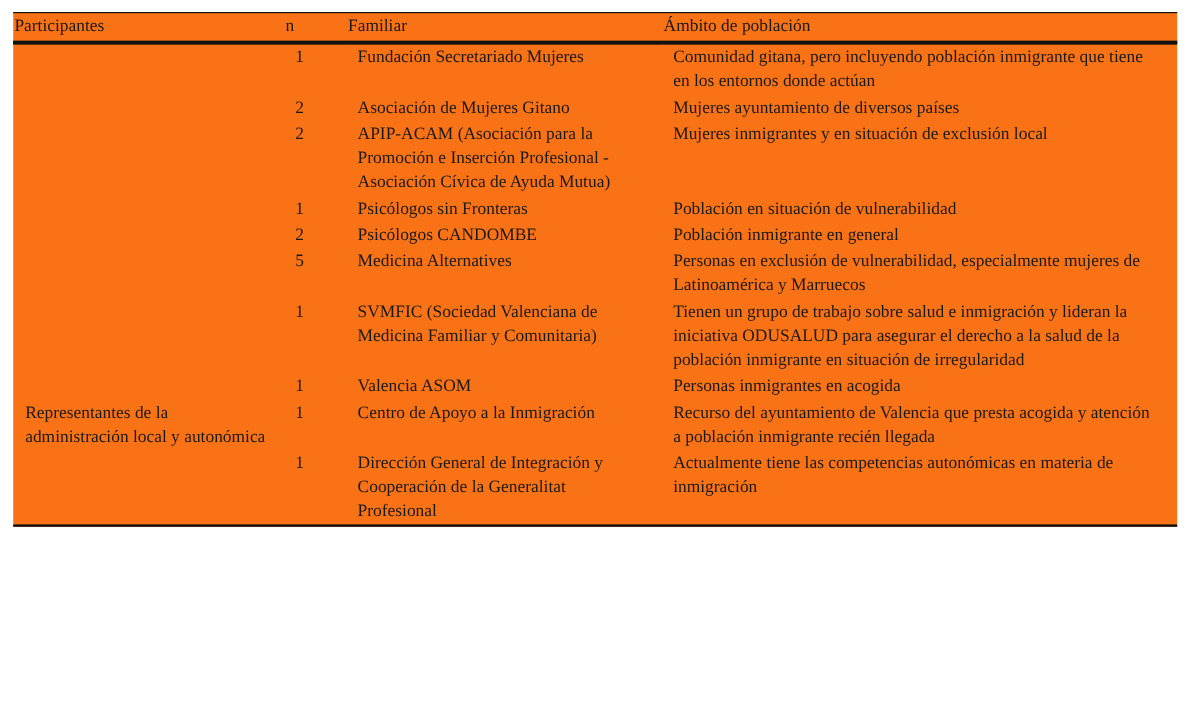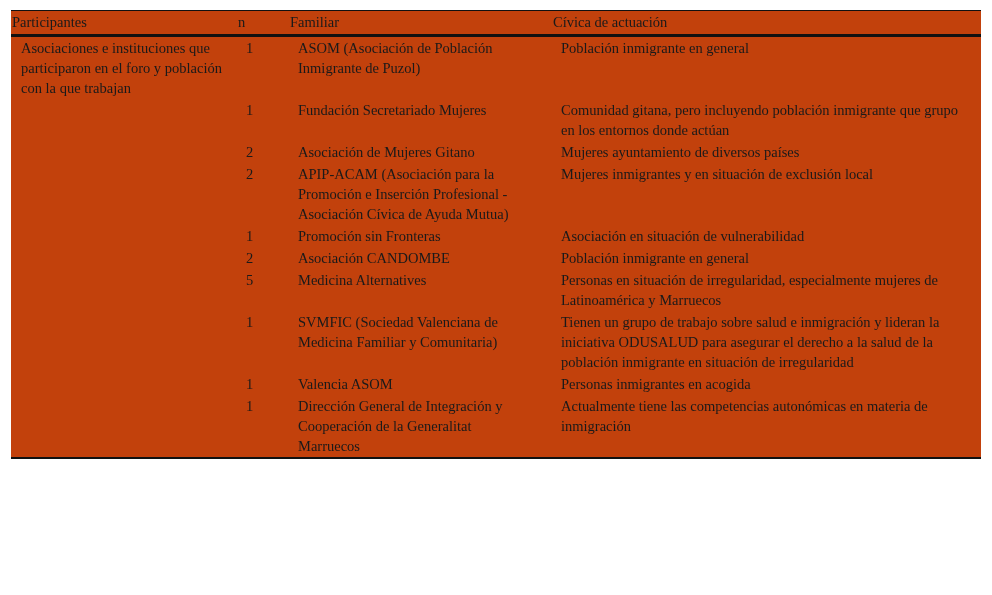--- a/index.html
+++ b/index.html
@@ -14,21 +14,21 @@
     overflow: hidden;
     font-family: "Liberation Serif", "DejaVu Serif", serif;
     font-size: 14.5px;
     color: #1a1a1a;
   }
   .table-wrap {
     position: absolute;
     left: 11px;
     top: 10px;
     width: 970px;
-    background: #c2410c;
+    background: #f97316;
     border-top: 1px solid #111;
     border-bottom: 2px solid #111;
   }
   table {
     width: 100%;
     border-collapse: collapse;
     table-layout: fixed;
   }
   col.c-part { width: 219px; }
   col.c-n { width: 59px; }
@@ -64,79 +64,79 @@
       <col class="c-part">
       <col class="c-n">
       <col class="c-ent">
       <col class="c-amb">
     </colgroup>
     <thead>
       <tr>
         <th>Participantes</th>
         <th class="n">n</th>
         <th>Familiar</th>
-        <th>Cívica de actuación</th>
+        <th>Ámbito de población</th>
       </tr>
     </thead>
     <tbody>
       <tr>
-        <td>Asociaciones e instituciones que participaron en el foro y población con la que trabajan</td>
-        <td class="n">1</td>
-        <td class="ent">ASOM (Asociación de Población Inmigrante de Puzol)</td>
-        <td class="amb">Población inmigrante en general</td>
-      </tr>
-      <tr>
         <td></td>
         <td class="n">1</td>
         <td class="ent">Fundación Secretariado Mujeres</td>
-        <td class="amb">Comunidad gitana, pero incluyendo población inmigrante que grupo en los entornos donde actúan</td>
+        <td class="amb">Comunidad gitana, pero incluyendo población inmigrante que tiene en los entornos donde actúan</td>
       </tr>
       <tr>
         <td></td>
         <td class="n">2</td>
         <td class="ent">Asociación de Mujeres Gitano</td>
         <td class="amb">Mujeres ayuntamiento de diversos países</td>
       </tr>
       <tr>
         <td></td>
         <td class="n">2</td>
         <td class="ent">APIP-ACAM (Asociación para la Promoción e Inserción Profesional - Asociación Cívica de Ayuda Mutua)</td>
         <td class="amb">Mujeres inmigrantes y en situación de exclusión local</td>
       </tr>
       <tr>
         <td></td>
         <td class="n">1</td>
-        <td class="ent">Promoción sin Fronteras</td>
-        <td class="amb">Asociación en situación de vulnerabilidad</td>
+        <td class="ent">Psicólogos sin Fronteras</td>
+        <td class="amb">Población en situación de vulnerabilidad</td>
       </tr>
       <tr>
         <td></td>
         <td class="n">2</td>
-        <td class="ent">Asociación CANDOMBE</td>
+        <td class="ent">Psicólogos CANDOMBE</td>
         <td class="amb">Población inmigrante en general</td>
       </tr>
       <tr>
         <td></td>
         <td class="n">5</td>
         <td class="ent">Medicina Alternatives</td>
-        <td class="amb">Personas en situación de irregularidad, especialmente mujeres de Latinoamérica y Marruecos</td>
+        <td class="amb">Personas en exclusión de vulnerabilidad, especialmente mujeres de Latinoamérica y Marruecos</td>
       </tr>
       <tr>
         <td></td>
         <td class="n">1</td>
         <td class="ent">SVMFIC (Sociedad Valenciana de Medicina Familiar y Comunitaria)</td>
         <td class="amb">Tienen un grupo de trabajo sobre salud e inmigración y lideran la iniciativa ODUSALUD para asegurar el derecho a la salud de la población inmigrante en situación de irregularidad</td>
       </tr>
       <tr>
         <td></td>
         <td class="n">1</td>
         <td class="ent">Valencia ASOM</td>
         <td class="amb">Personas inmigrantes en acogida</td>
       </tr>
       <tr>
+        <td>Representantes de la administración local y autonómica</td>
+        <td class="n">1</td>
+        <td class="ent">Centro de Apoyo a la Inmigración</td>
+        <td class="amb">Recurso del ayuntamiento de Valencia que presta acogida y atención a población inmigrante recién llegada</td>
+      </tr>
+      <tr>
         <td></td>
         <td class="n">1</td>
-        <td class="ent">Dirección General de Integración y Cooperación de la Generalitat Marruecos</td>
+        <td class="ent">Dirección General de Integración y Cooperación de la Generalitat Profesional</td>
         <td class="amb">Actualmente tiene las competencias autonómicas en materia de inmigración</td>
       </tr>
     </tbody>
   </table>
 </div>
 
 </body></html>

